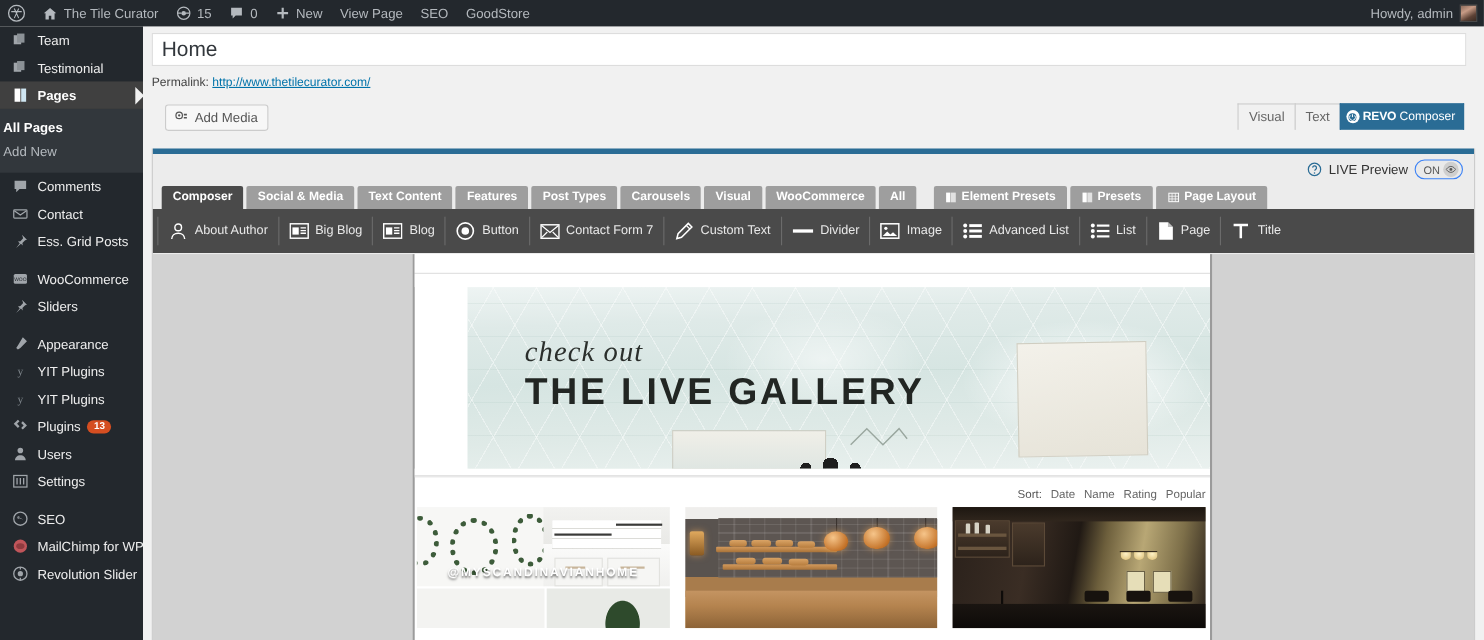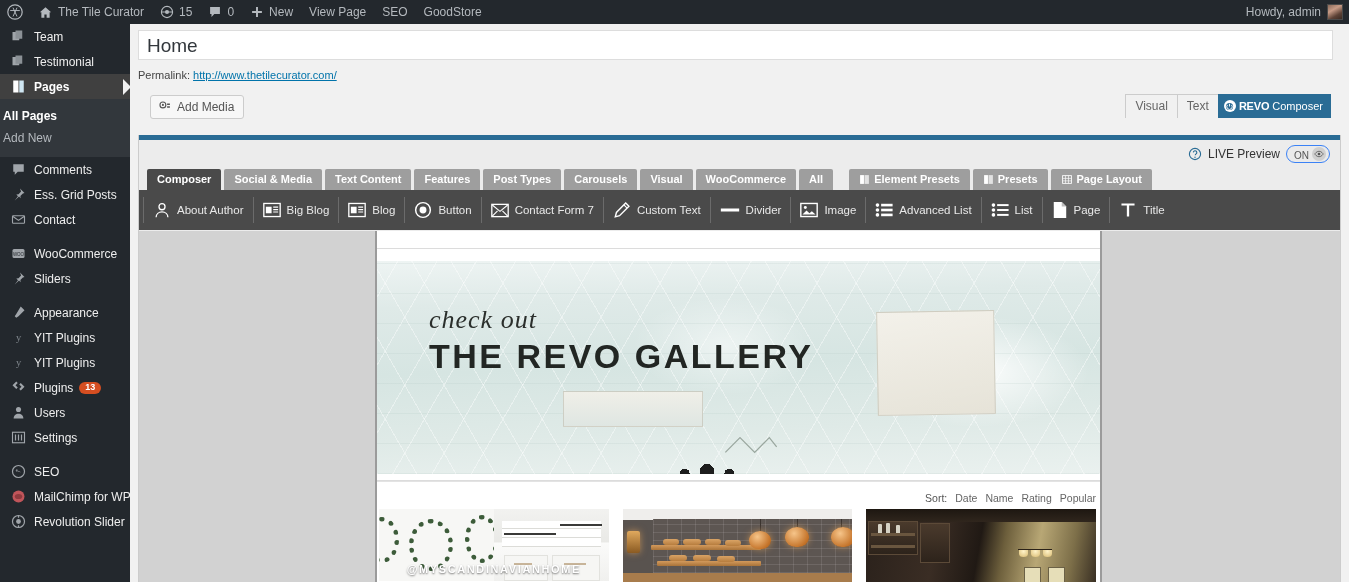--- a/index.html
+++ b/index.html
@@ -224,26 +224,26 @@
     position: absolute; left: 236px; top: 0px;
     width: 727px; height: 373px;
     background: #fff;
     border-left: 2px solid #9b9b9b;
     border-right: 2px solid #9b9b9b;
   }
   .pg-block { background: #fff; }
   .pg-divider { height: 1px; background: #dcdcdc; }
 
   #hero {
-    height: 213px;
+    height: 165px;
     background:
       radial-gradient(ellipse 180px 90px at 83% 52%, rgba(255,255,255,.92) 0%, rgba(255,255,255,0) 62%),
       radial-gradient(ellipse 130px 70px at 48% 40%, rgba(255,255,255,.55) 0%, rgba(255,255,255,0) 70%),
       linear-gradient(178deg, #eef4f3 0%, #dfeae8 20%, #d6e5e2 48%, #dfeae7 76%, #eaf1ef 100%);
-    position: relative; overflow: hidden;
+    position: relative; overflow: hidden; margin-left: 48px;
   }
   #hero .hexes {
     position: absolute; inset: 0;
     background-image:
       repeating-linear-gradient(60deg, rgba(255,255,255,.55) 0 1px, transparent 1px 34px),
       repeating-linear-gradient(-60deg, rgba(255,255,255,.55) 0 1px, transparent 1px 34px),
       repeating-linear-gradient(0deg, rgba(170,195,190,.22) 0 1px, transparent 1px 30px);
     opacity: .75;
   }
   #hero-text {
@@ -505,34 +505,34 @@
       <svg width="15" height="15" viewBox="0 0 20 20">
           <path d="M3 3h14v10H9l-4 4v-4H3z" fill="#a0a5aa"></path>
         </svg>
     </span>
     <span class="mi-label">Comments</span>
   </a>
 
   <a class="menu-item" href="#">
     <span class="mi-ico">
       <svg width="15" height="15" viewBox="0 0 20 20">
-          <path d="M12 2l6 6-2.2.6-3.3 3.3.4 3-2.2-2.2L5 18l4.3-5.7-2.2-2.2 3-.4L13.4 6z" fill="#a0a5aa"></path>
-        </svg>
-    </span>
-    <span class="mi-label">Ess. Grid Posts</span>
-  </a>
-
-  <a class="menu-item" href="#">
-    <span class="mi-ico">
-      <svg width="15" height="15" viewBox="0 0 20 20">
           <rect x="2" y="5" width="16" height="10" rx="1" fill="none" stroke="#a0a5aa" stroke-width="1.5"></rect>
           <path d="M2.6 6l7.4 5.2L17.4 6" fill="none" stroke="#a0a5aa" stroke-width="1.5"></path>
         </svg>
     </span>
     <span class="mi-label">Contact</span>
+  </a>
+
+  <a class="menu-item" href="#">
+    <span class="mi-ico">
+      <svg width="15" height="15" viewBox="0 0 20 20">
+          <path d="M12 2l6 6-2.2.6-3.3 3.3.4 3-2.2-2.2L5 18l4.3-5.7-2.2-2.2 3-.4L13.4 6z" fill="#a0a5aa"></path>
+        </svg>
+    </span>
+    <span class="mi-label">Ess. Grid Posts</span>
   </a>
 
 
   <div class="sep"></div>
 
   <a class="menu-item" href="#">
     <span class="mi-ico">
       <svg width="15" height="15" viewBox="0 0 20 20">
           <rect x="2" y="4" width="16" height="12" rx="2" fill="#a0a5aa"></rect>
           <text x="10" y="13" font-size="6" fill="#23282d" text-anchor="middle" font-family="sans-serif">WOO</text>
@@ -877,21 +877,21 @@
         <div id="hero">
           <div class="hexes"></div>
           <div class="tile-slab" id="slab-a"></div>
           <div class="tile-slab" id="slab-b"></div>
           <div class="ornament"></div>
           <svg class="wire" viewBox="0 0 60 24">
             <path d="M2 20L18 4 34 20 50 4 58 14" fill="none" stroke="#9aa79f" stroke-width="1.4"></path>
           </svg>
           <div id="hero-text">
             <div id="hero-sub">check out</div>
-            <div id="hero-head">THE REVO GALLERY</div>
+            <div id="hero-head">THE LIVE GALLERY</div>
           </div>
         </div>
 
         <div class="pg-block" style="height:6px"></div>
         <div class="pg-divider"></div>
 
         <div id="sortrow">
           <div id="sortbar">
             <span class="slab">Sort:</span>
             <span>Date</span>

